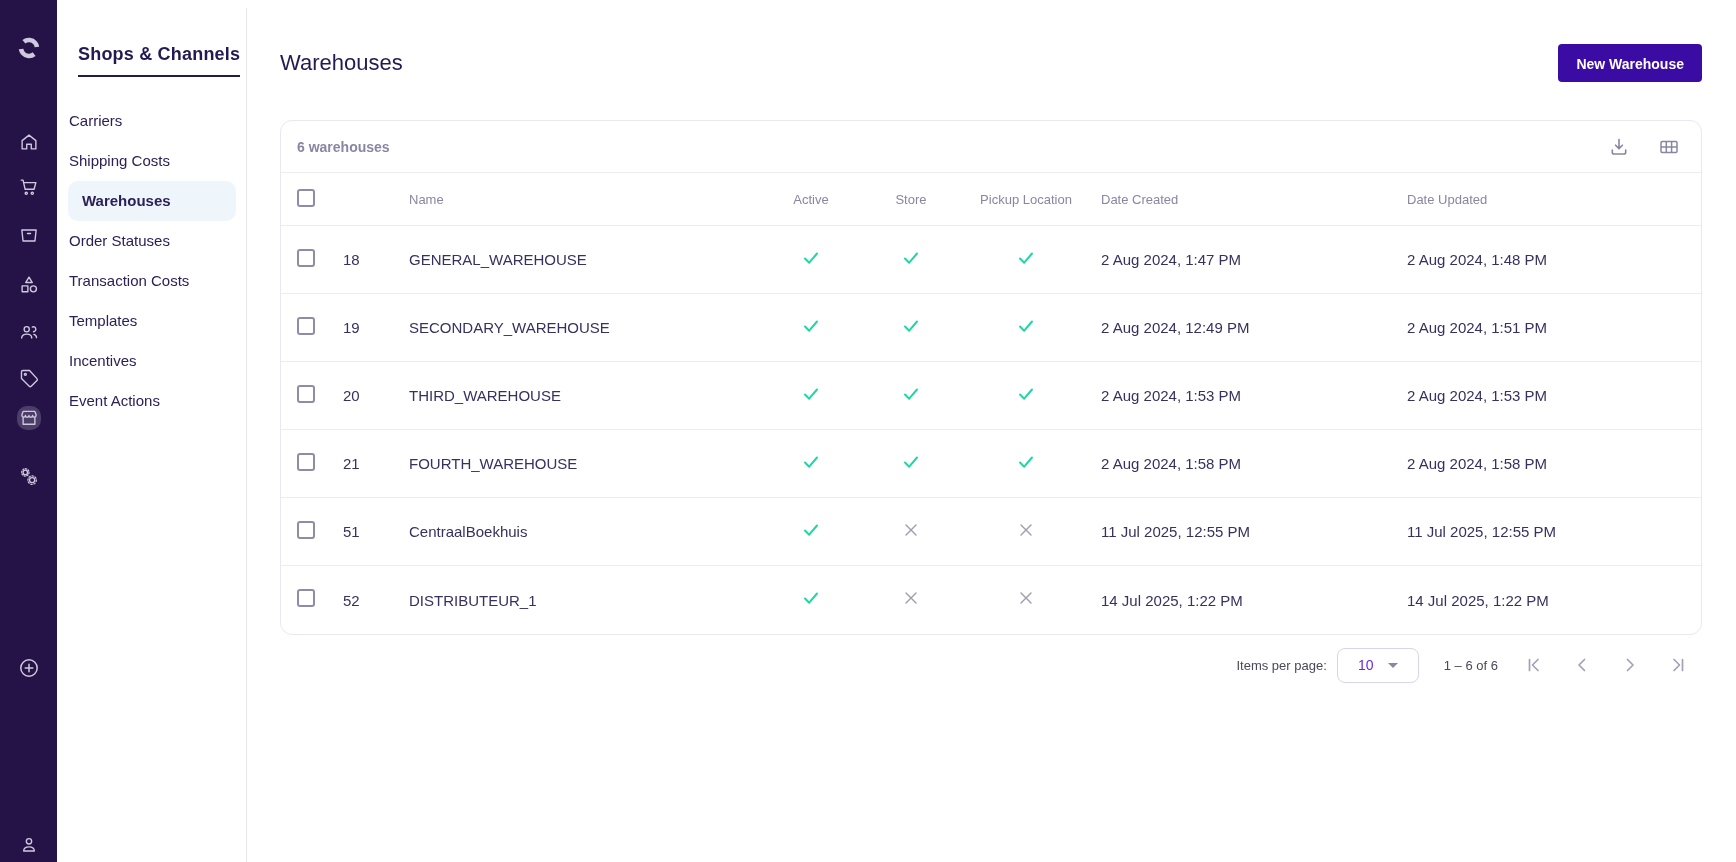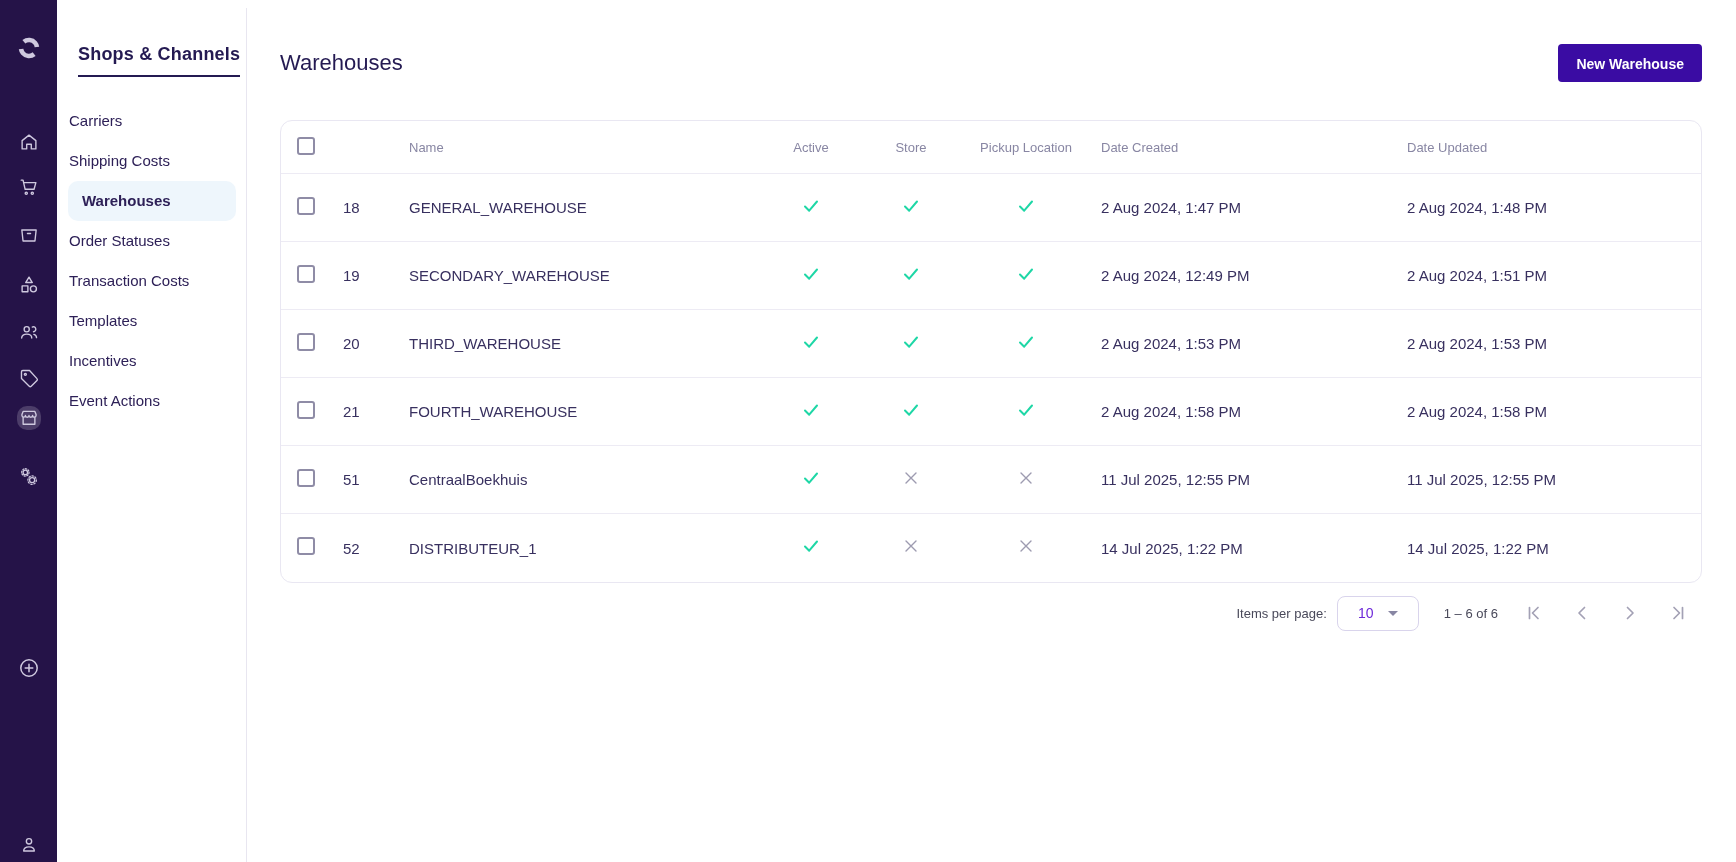--- a/index.html
+++ b/index.html
@@ -155,20 +155,37 @@
   </div>
 </aside>
 
 <main class="main">
   <div class="page-head">
     <div class="page-title">Warehouses</div>
     <button class="btn-primary">New Warehouse</button>
   </div>
 
   <section class="card">
+    <div class="card-head">
+      <span class="summary">6 warehouses</span>
+      <div class="card-tools">
+        <span class="tool">
+          <svg width="24" height="24" viewBox="0 0 24 24" fill="none" stroke="currentColor" stroke-width="1.6" stroke-linecap="round" stroke-linejoin="round">
+              <path d="M12 4.5v8.7M8.6 10.2l3.4 3.4 3.4-3.4"></path>
+              <path d="M5.3 15v2.2c0 1 .8 1.8 1.8 1.8h9.8c1 0 1.8-.8 1.8-1.8V15"></path>
+            </svg>
+        </span>
+        <span class="tool">
+          <svg width="24" height="24" viewBox="0 0 24 24" fill="none" stroke="currentColor" stroke-width="1.5">
+              <rect x="4" y="6.5" width="16" height="11" rx="1.2"></rect>
+              <path d="M9.3 6.5v11M14.6 6.5v11M4 12h16"></path>
+            </svg>
+        </span>
+      </div>
+    </div>
 
     <div class="grid-row thead">
       <div class="cell c-check"><span class="checkbox"></span></div>
       <div class="cell"></div>
       <div class="cell c-name">Name</div>
       <div class="cell c-status">Active</div>
       <div class="cell c-status">Store</div>
       <div class="cell c-status">Pickup Location</div>
       <div class="cell c-date">Date Created</div>
       <div class="cell c-date c-updated">Date Updated</div>

